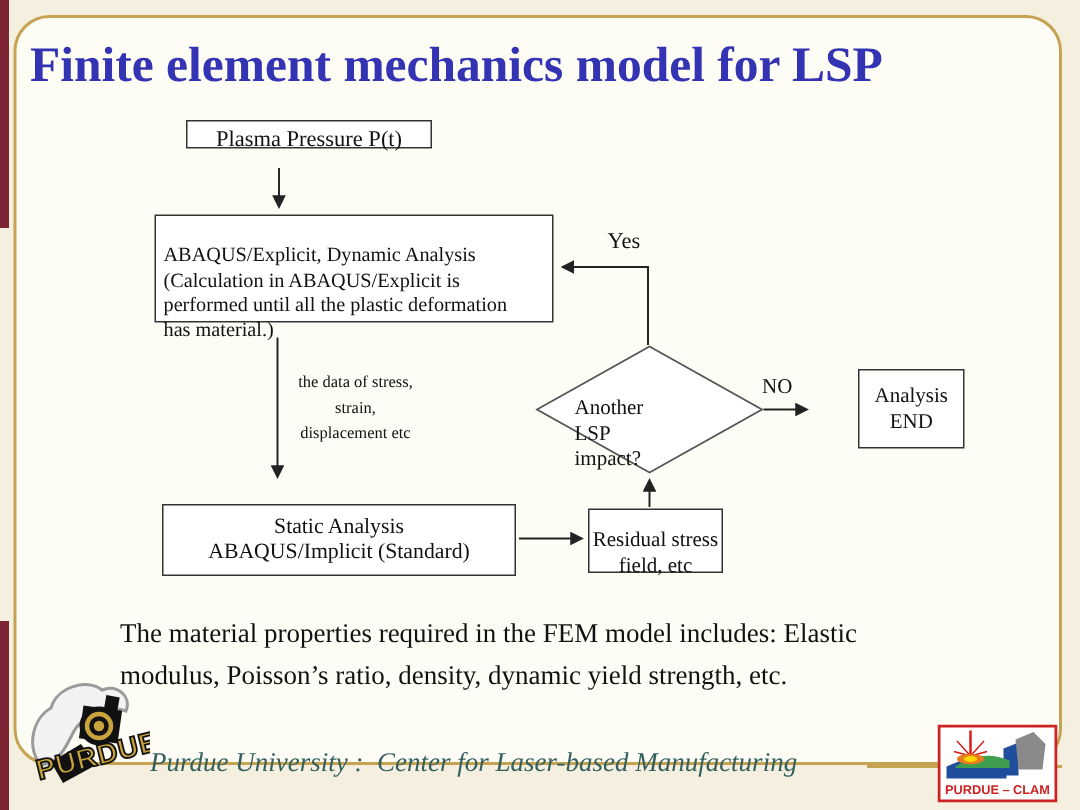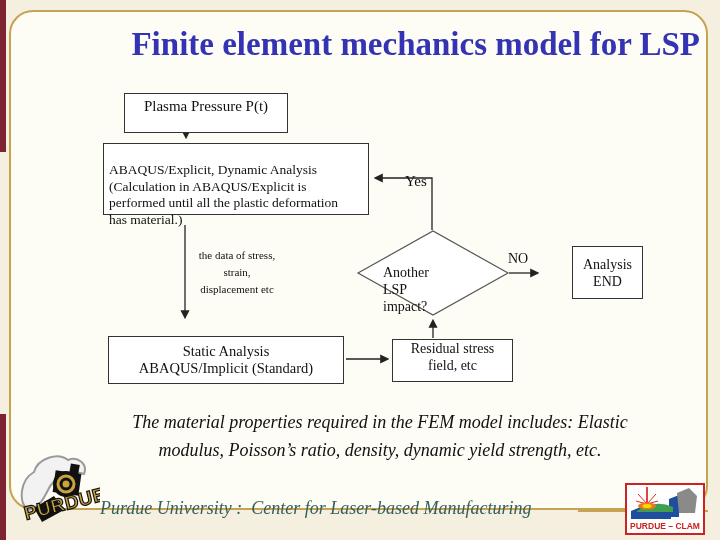--- a/index.html
+++ b/index.html
@@ -10,41 +10,41 @@
   }
   .frame{
     position:absolute;left:9px;top:10px;width:695px;height:496px;
     border:2px solid #c6a352;border-radius:24px;background:#fdfcf5;
   }
   .maroon{position:absolute;left:0;width:6px;background:#7d2332;}
   .maroon.top{top:0;height:152px;}
   .maroon.bot{top:414px;height:126px;}
   .title{
     position:absolute;left:20px;top:26px;width:680px;margin:0;
-    text-align:right;font-size:33px;font-weight:bold;color:#3333b4;
+    text-align:left;font-size:33px;font-weight:bold;color:#3333b4;
   }
   .connectors{position:absolute;left:0;top:0;width:720px;height:540px;z-index:1;pointer-events:none;}
   .fbox{
     position:absolute;background:#ffffff;border:1px solid #333;
     font-size:14px;line-height:17px;z-index:2;box-sizing:border-box;
   }
   .center{text-align:center;}
-  .box-plasma{left:124px;top:93px;width:164px;height:40px;font-size:15px;line-height:24px;}
+  .box-plasma{left:124px;top:80px;width:164px;height:19px;font-size:15px;line-height:24px;}
   .box-explicit{left:103px;top:143px;width:266px;height:72px;padding:18px 5px;font-size:13.5px;line-height:16.5px;}
   .box-implicit{left:108px;top:336px;width:236px;height:48px;padding-top:6px;font-size:14.5px;}
-  .box-residual{left:392px;top:339px;width:121px;height:43px;padding-top:0;}
+  .box-residual{left:392px;top:339px;width:90px;height:43px;padding-top:12px;}
   .box-end{left:542px;top:246px;width:71px;height:53px;padding-top:9px;margin-left:30px;}
   .float-label{position:absolute;z-index:2;font-size:14px;line-height:17px;background:transparent;}
-  .lbl-yes{left:405px;top:153px;font-size:15px;margin-top:20px;}
+  .lbl-yes{left:405px;top:153px;font-size:15px;}
   .lbl-no{left:508px;top:250px;}
   .lbl-data{left:178px;top:247px;width:118px;text-align:center;font-size:11px;}
   .lbl-diamond{left:383px;top:264px;width:100px;}
   .note{
-    position:absolute;left:80px;top:408px;width:600px;text-align:center;
-    font-size:18px;line-height:28px;z-index:2;font-style:italic;
+    position:absolute;left:80px;top:408px;width:600px;text-align:left;
+    font-size:18px;line-height:28px;z-index:2;
   }
   .footer-text{
     position:absolute;left:100px;top:498px;z-index:3;
     font-size:18px;font-style:italic;color:#33605e;white-space:pre;font-family:Liberation Serif, serif;
   }
   .gold-line{position:absolute;left:578px;top:510px;width:130px;height:2px;background:#c6a352;z-index:2;}
   .train-logo{position:absolute;left:14px;top:450px;width:86px;height:88px;z-index:3;}
   .clam-logo{position:absolute;left:625px;top:483px;width:80px;height:52px;z-index:4;}
 </style>
 </head>

